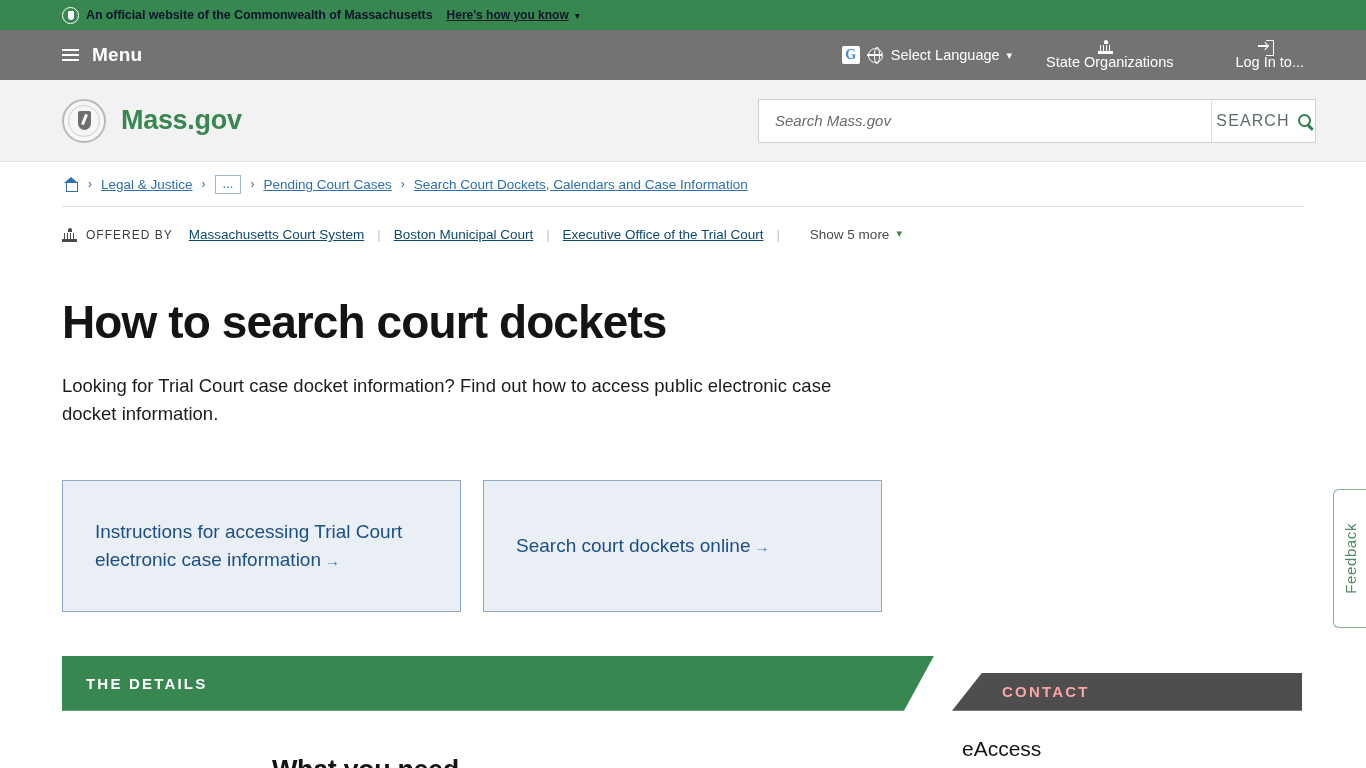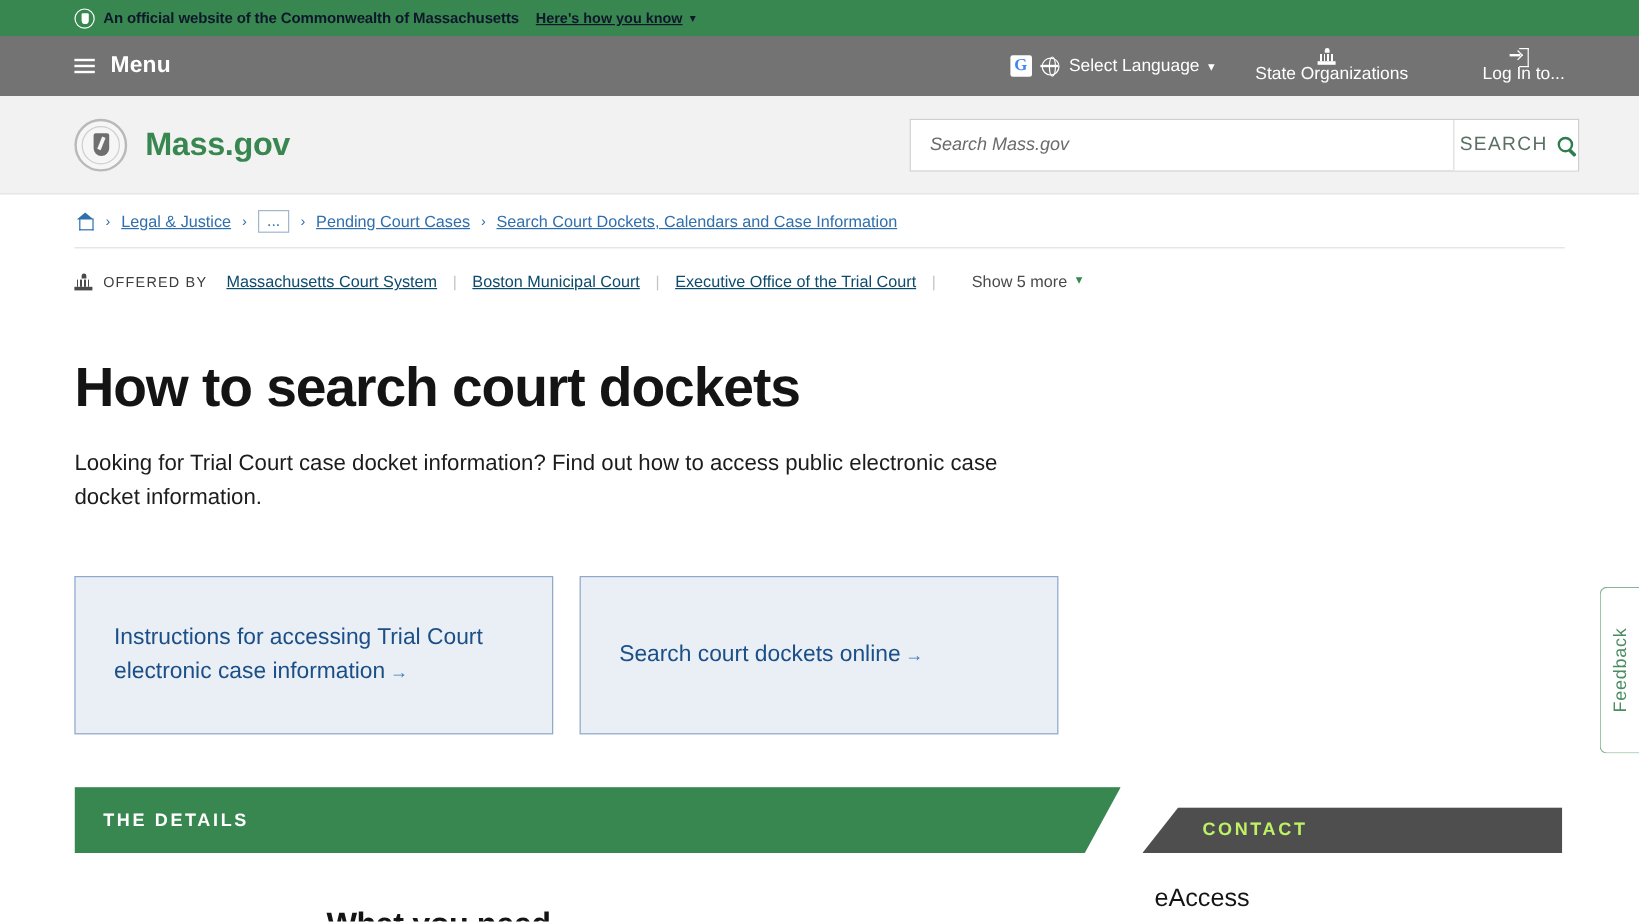--- a/index.html
+++ b/index.html
@@ -248,21 +248,21 @@
   .banner-row { display: flex; margin-top: 44px; height: 55px; }
   .banner-details {
     background: #388750; color: #fff;
     width: 872px;
     display: flex; align-items: center;
     padding-left: 24px;
     font-size: 15px; letter-spacing: 2.2px; font-weight: bold;
     clip-path: polygon(0 0, 100% 0, calc(100% - 30px) 100%, 0 100%);
   }
   .banner-contact {
-    background: #4e4e4e; color: #bef264;
+    background: #4e4e4e; color: #fca5a5;
     margin-left: 18px;
     width: 350px;
     display: flex; align-items: center;
     padding-left: 50px;
     font-size: 15px; letter-spacing: 2.2px; font-weight: bold;
     clip-path: polygon(30px 0, 100% 0, 100% 100%, 0 100%);
     margin-top: 17px;
   }
 
   

